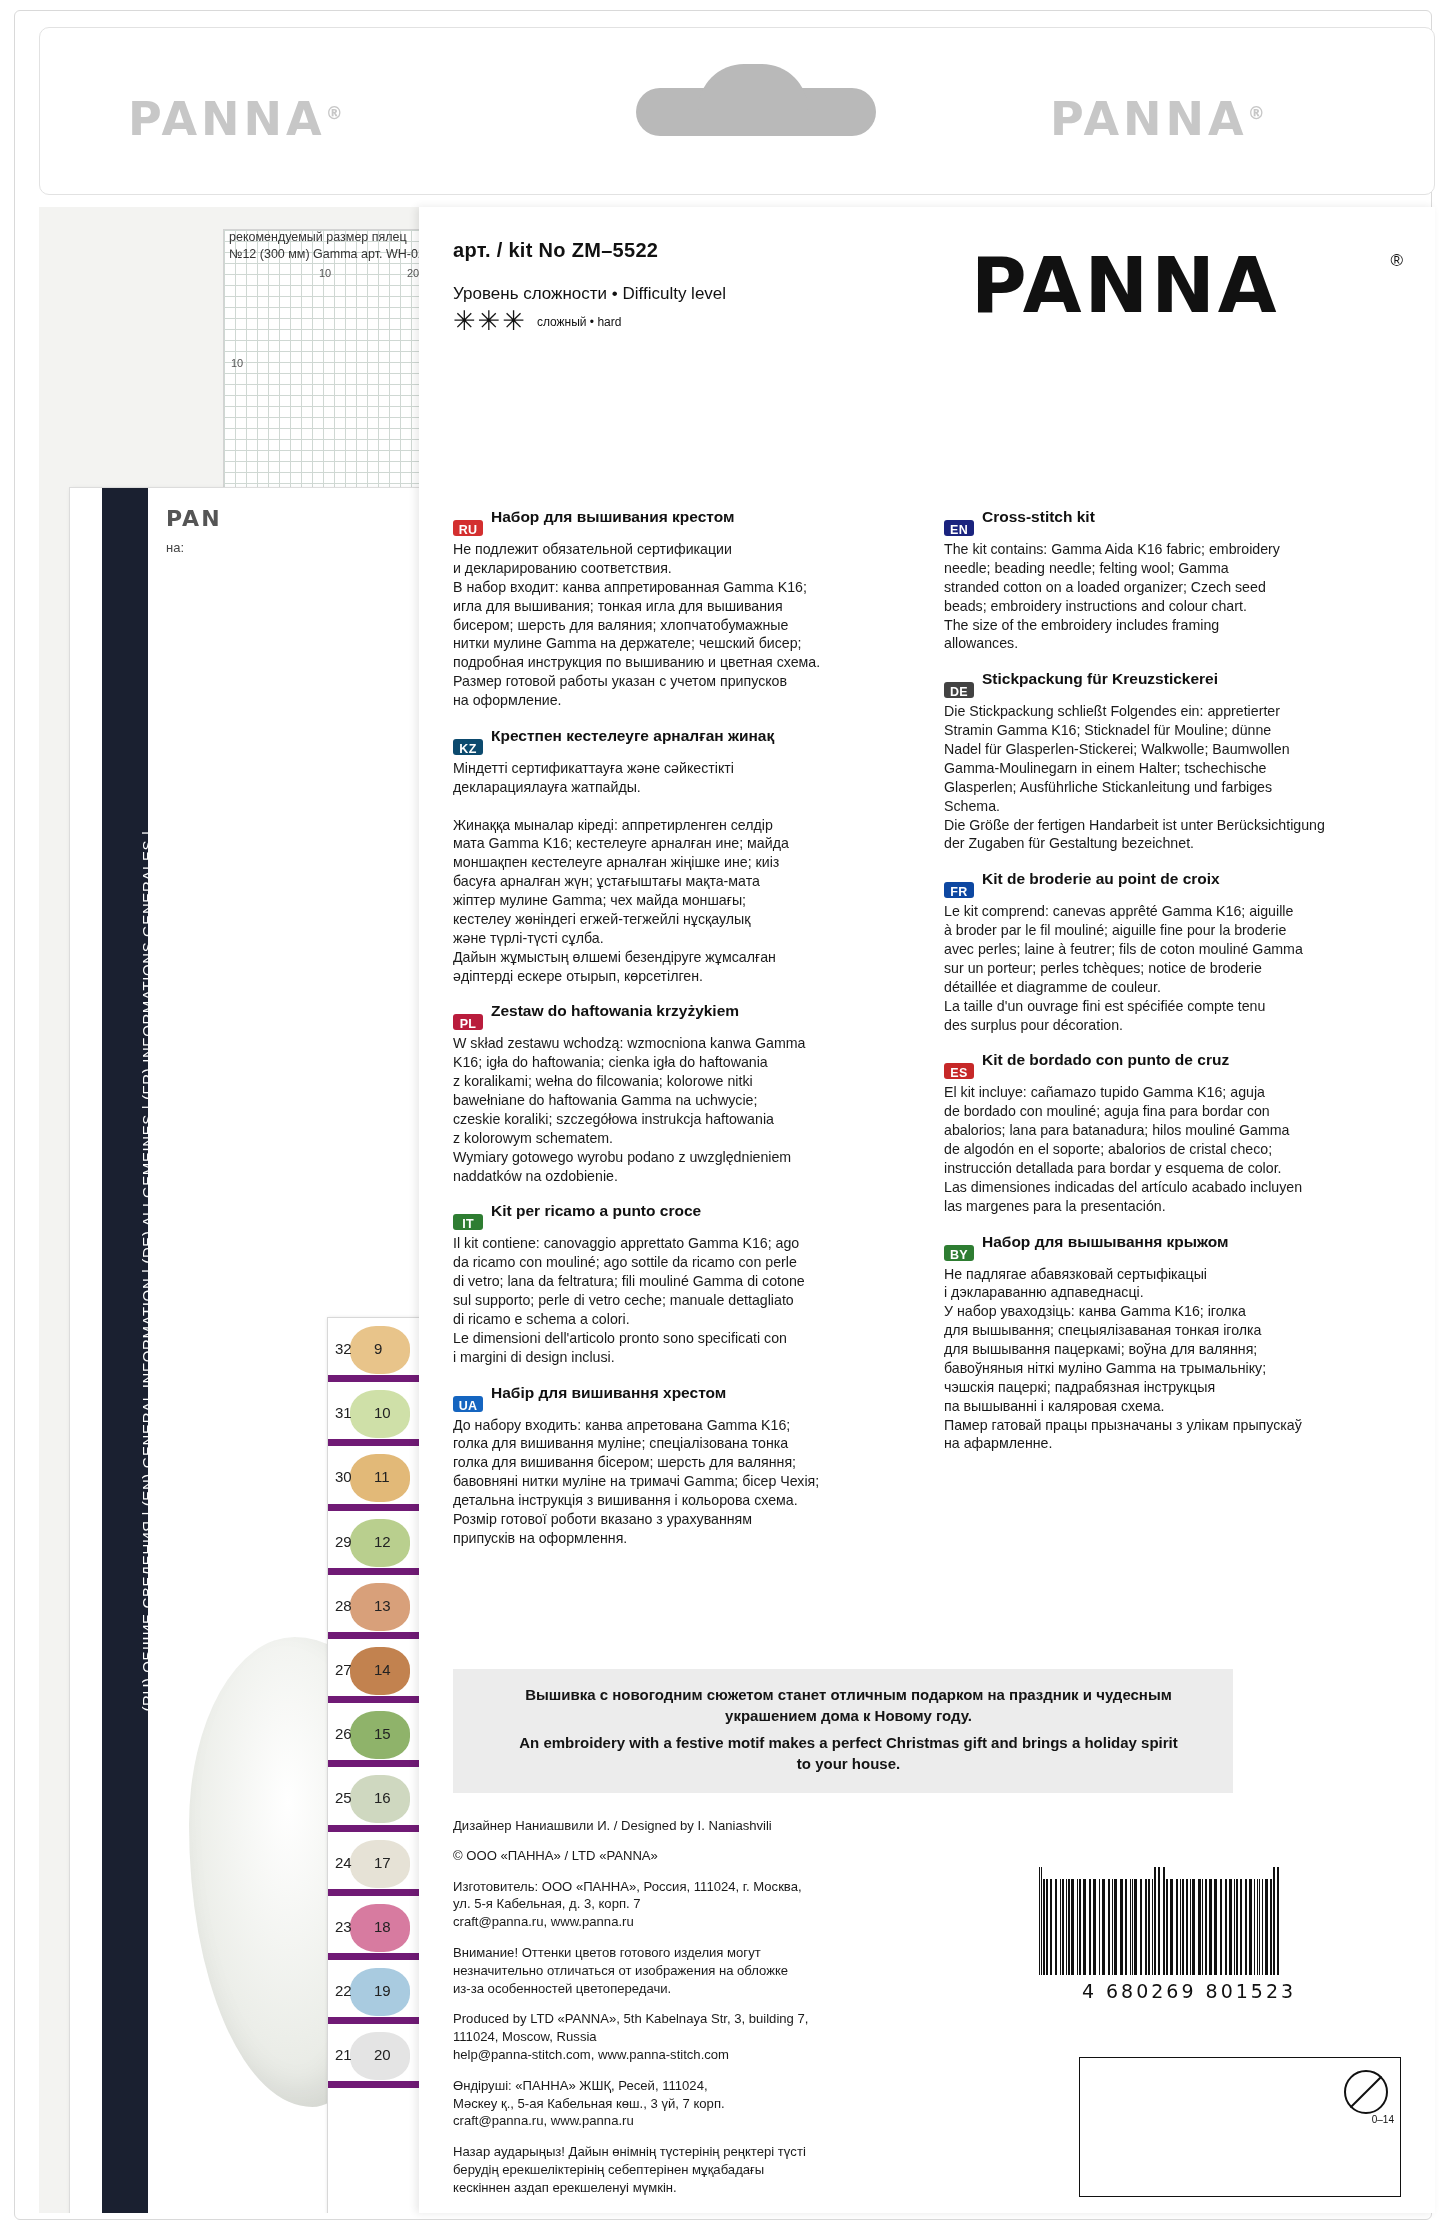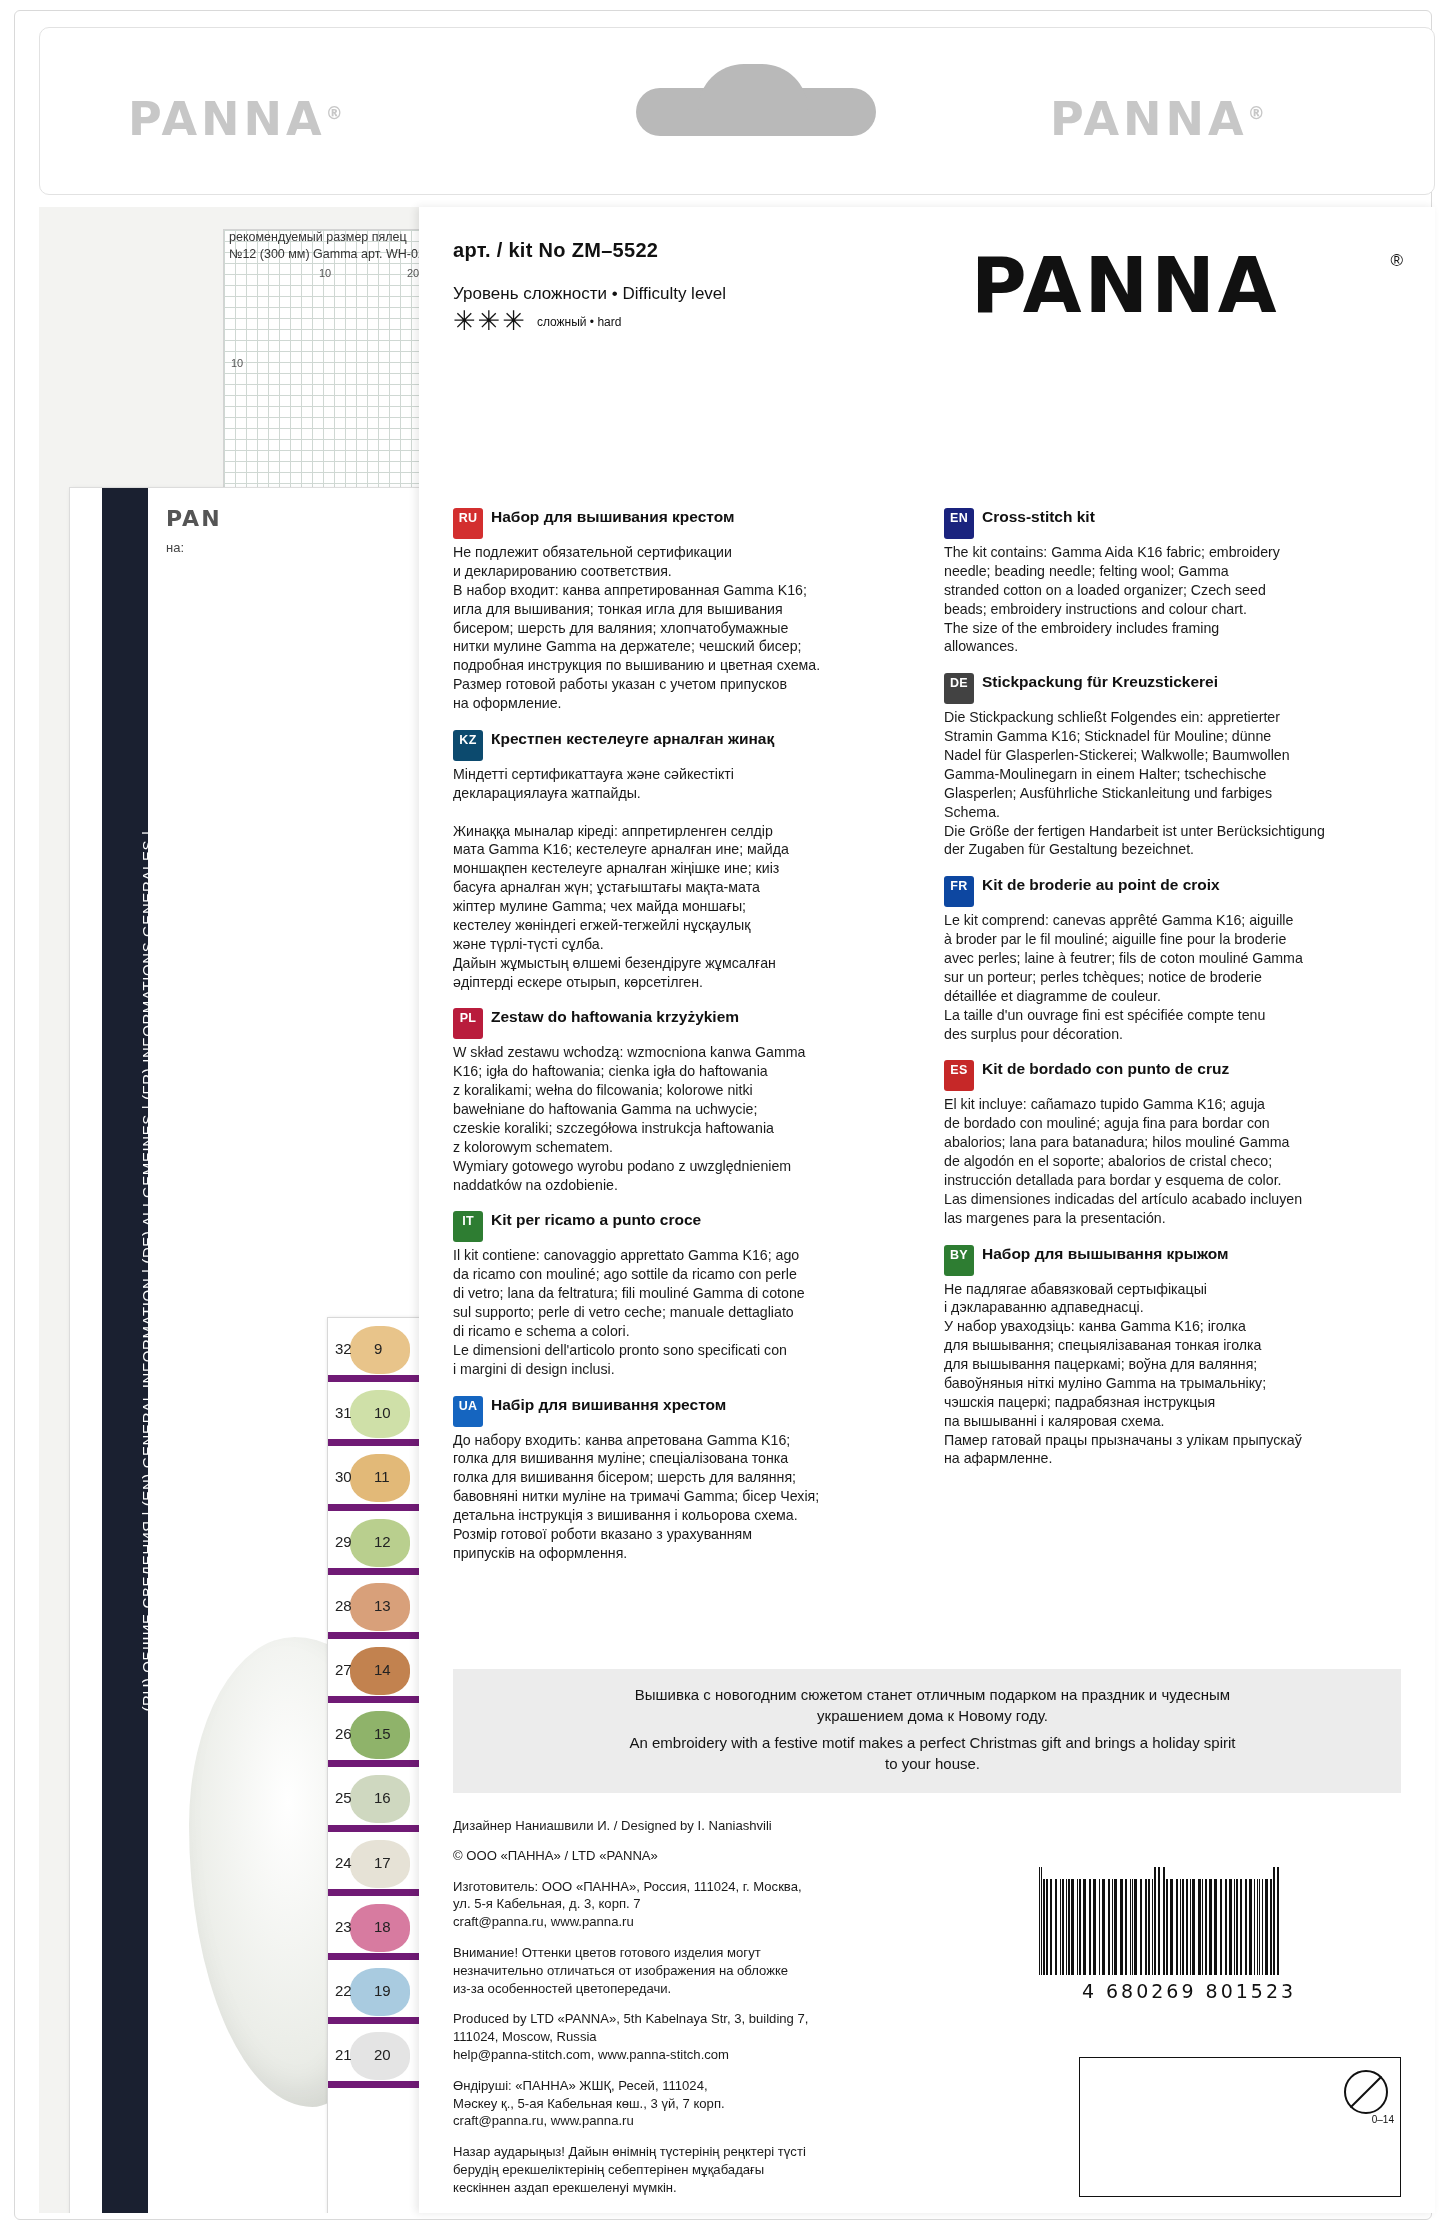--- a/index.html
+++ b/index.html
@@ -269,53 +269,54 @@
   .lang-head {
     display:flex;
     align-items:flex-start;
     gap:8px;
     margin-top:16px;
   }
   .lang-head:first-child { margin-top:0; }
   .flag {
     display:inline-block;
     min-width:30px;
-    height:31px;
+    height:16px;
     border-radius:3px;
     color:#fff;
     font-size:12.5px;
     font-weight:bold;
     text-align:center;
     line-height:20px;
     letter-spacing:.3px;
     flex:0 0 auto;
-    margin-top:1px;
+    margin-top:13px;
   }
   .lang-title {
     font-size:15.5px;
     font-weight:bold;
     color:#111;
     line-height:1.35;
   }
   .lang-body {
     font-size:14.2px;
     color:#1a1a1a;
     line-height:1.33;
     margin-top:4px;
     white-space:pre-line;
   }
 
   
   .promo {
     position:absolute;
     left:34px; top:1462px;
-    width:948px;
+    width:780px;
     background:#ececec;
     padding:16px 13px 18px 24px;
     text-align:center;
+    font-weight:bold;
   }
   .promo p {
     margin:0;
     font-size:15px;
     color:#141414;
     line-height:1.38;
   }
   .promo p + p { margin-top:7px; }
 
   

